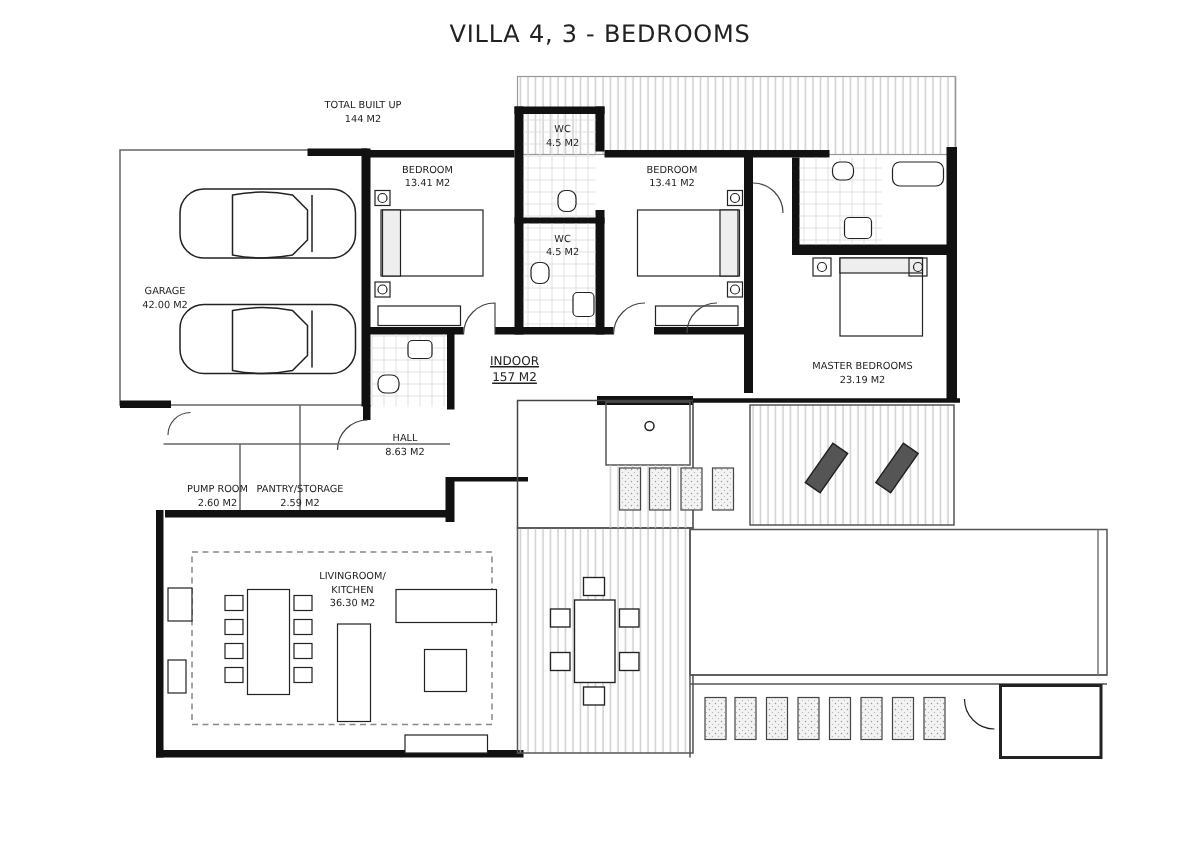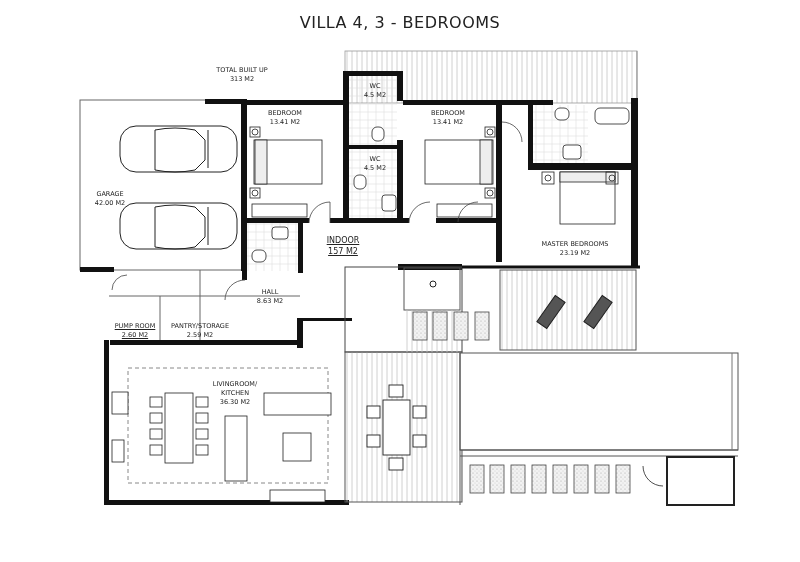--- a/index.html
+++ b/index.html
@@ -199,21 +199,21 @@
       <rect x="616" y="465" width="14" height="28"></rect>
   </g>
   <g stroke="#222" fill="#fff">
     <rect x="667" y="457" width="67" height="48" stroke-width="2"></rect>
     <path d="M643 466 a20 20 0 0 0 20 20" fill="none" stroke-width="0.8"></path>
   </g>
 </svg>
 
 <div class="lbl" style="left:212px;top:66px;width:60px;">
   <span>TOTAL BUILT UP</span>
-    <span>313 M2</span>
+    <span>144 M2</span>
 </div>
 <div class="lbl" style="left:80px;top:178px;width:60px;margin-top:12px;">
   <span>GARAGE</span>
     <span>42.00 M2</span>
 </div>
 <div class="lbl" style="left:255px;top:109px;width:60px;">
   <span>BEDROOM</span>
     <span>13.41 M2</span>
 </div>
 <div class="lbl" style="left:357px;top:82px;width:36px;">
@@ -233,21 +233,21 @@
     <span>23.19 M2</span>
 </div>
 <div class="lbl big" style="left:318px;top:235px;width:50px;">
   <span>INDOOR</span>
     <span>157 M2</span>
 </div>
 <div class="lbl" style="left:250px;top:288px;width:40px;">
   <span>HALL</span>
     <span>8.63 M2</span>
 </div>
-<div class="lbl" style="left:110px;top:322px;width:50px;text-decoration:underline;">
+<div class="lbl" style="left:120px;top:322px;width:50px;">
   <span>PUMP ROOM</span>
     <span>2.60 M2</span>
 </div>
 <div class="lbl" style="left:165px;top:322px;width:70px;">
   <span>PANTRY/STORAGE</span>
     <span>2.59 M2</span>
 </div>
 <div class="lbl" style="left:200px;top:380px;width:70px;">
   <span>LIVINGROOM/</span>
     <span>KITCHEN</span>

